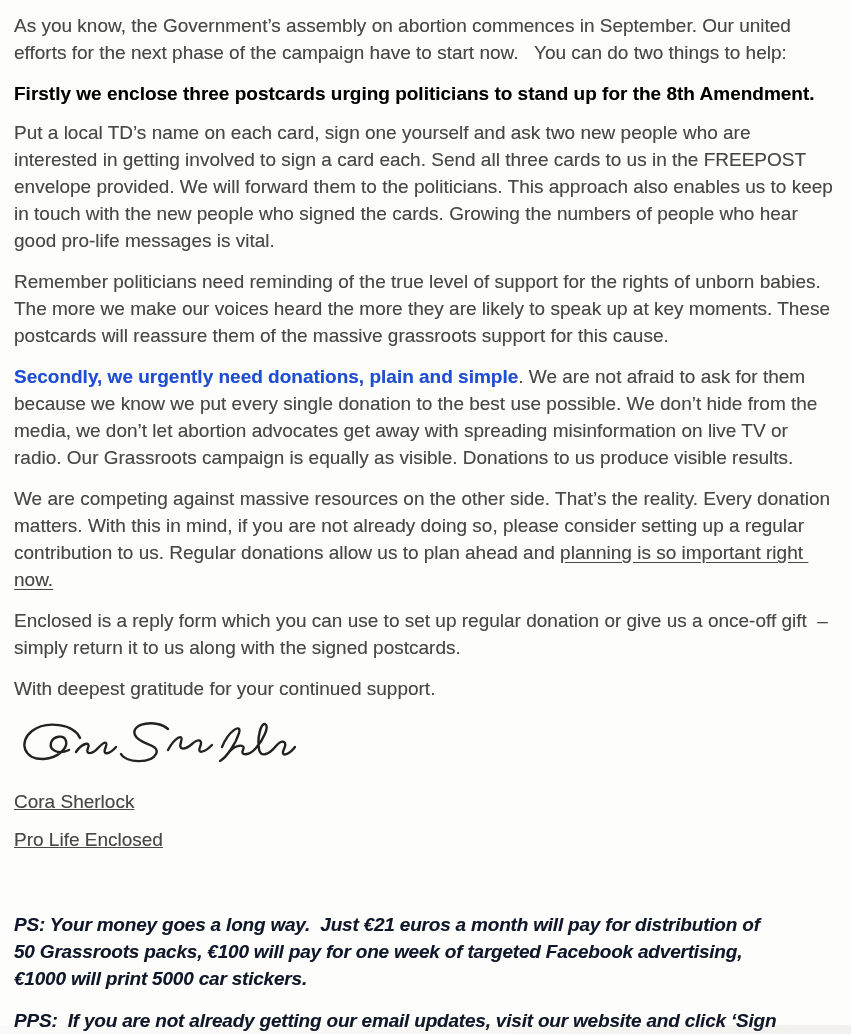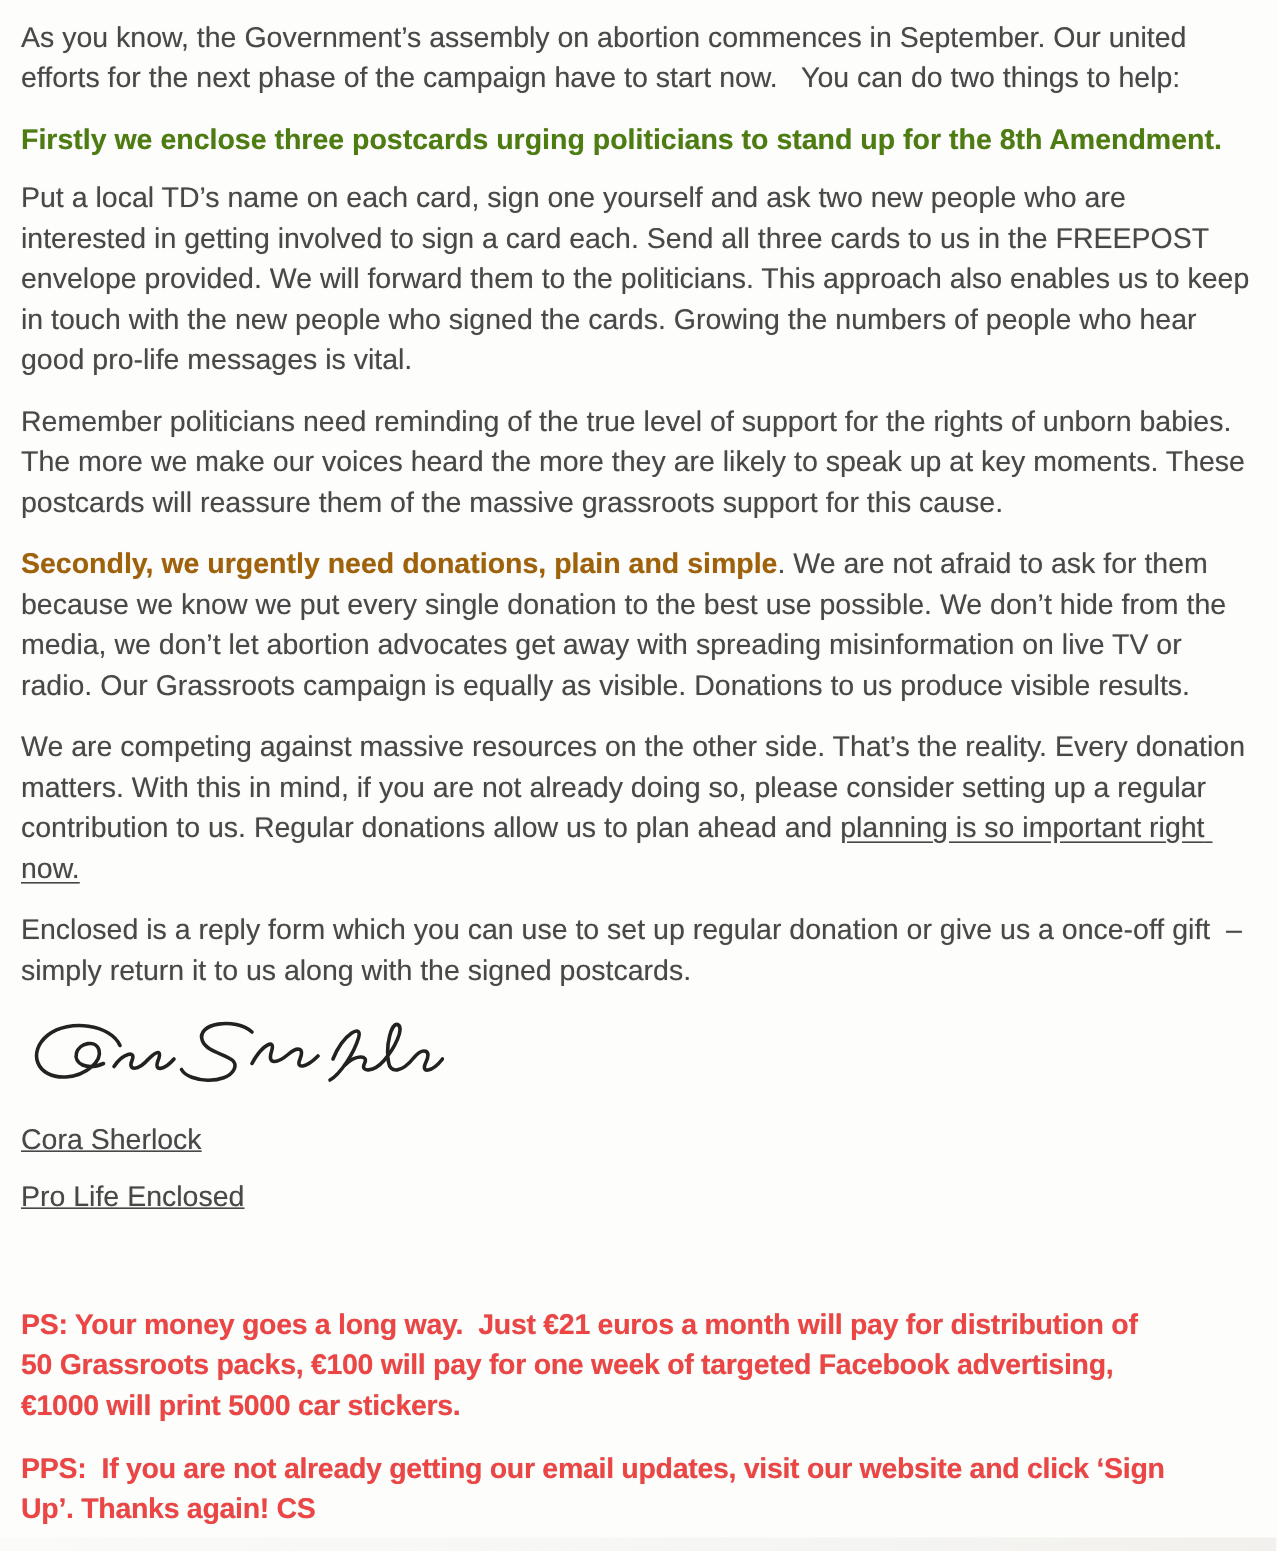--- a/index.html
+++ b/index.html
@@ -22,48 +22,49 @@
     margin: 0 0 14px 0;
     font-size: 19px;
     line-height: 27px;
     max-width: 826px;
     white-space: pre-wrap;
     color: #484848;
     text-shadow: 0 0 0.6px rgba(70,70,70,0.45);
   }
   .bold {
     font-weight: bold;
-    color: #a16207;
+    color: #1d4ed8;
   }
   .heading {
     font-weight: bold;
-    color: #4d7c0f;
+    color: #000000;
     margin-bottom: 12px;
   }
   .underlined {
     text-decoration: underline;
     text-underline-offset: 3px;
   }
   .signature-block {
     margin: 14px 0 6px 2px;
     height: 66px;
   }
   .sig-line {
     margin-bottom: 11px;
     text-decoration: underline;
   }
   .ps-section {
     margin-top: 58px;
   }
   .ps-section p {
     font-weight: bold;
-    color: #ef4444;
+    color: #0f172a;
     max-width: 770px;
     letter-spacing: -0.2px;
     margin-bottom: 15px;
+    font-style: italic;
   }
   .scan-strip {
     position: absolute;
     left: 0;
     bottom: 0;
     width: 851px;
     height: 9px;
     background: linear-gradient(to right, rgba(120,115,105,0.02) 0%, rgba(120,115,105,0.05) 55%, rgba(140,130,115,0.10) 100%);
   }
 </style>
@@ -79,20 +80,21 @@
   <p>Put a local TD’s name on each card, sign one yourself and ask two new people who are interested in getting involved to sign a card each. Send all three cards to us in the FREEPOST envelope provided. We will forward them to the politicians. This approach also enables us to keep in touch with the new people who signed the cards. Growing the numbers of people who hear good pro-life messages is vital.</p>
 
   <p>Remember politicians need reminding of the true level of support for the rights of unborn babies. The more we make our voices heard the more they are likely to speak up at key moments. These postcards will reassure them of the massive grassroots support for this cause.</p>
 
   <p><span class="bold">Secondly, we urgently need donations, plain and simple</span><span>. We are not afraid to ask for them because we know we put every single donation to the best use possible. We don’t hide from the media, we don’t let abortion advocates get away with spreading misinformation on live TV or radio. Our Grassroots campaign is equally as visible. Donations to us produce visible results.</span></p>
 
   <p><span>We are competing against massive resources on the other side. That’s the reality. Every donation matters. With this in mind, if you are not already doing so, please consider setting up a regular contribution to us. Regular donations allow us to plan ahead and </span><span class="underlined">planning is so important right now.</span></p>
 
   <p>Enclosed is a reply form which you can use to set up regular donation or give us a once-off gift  – simply return it to us along with the signed postcards.</p>
 
+  <p>With deepest gratitude for your continued support.</p>
 
   <div class="signature-block">
     <svg width="280" height="66" viewBox="0 0 280 66">
       <g fill="none" stroke="#22221f" stroke-width="2.4" stroke-linecap="round" stroke-linejoin="round">
         <path d="M64 22 C58 8 30 4 16 15 C2 26 8 44 28 43 C42 42 52 32 50 25 C48 18 37 20 35 27 C33 34 42 39 53 34"></path>
         <path d="M60 36 C66 27 75 25 72 32 C69 39 76 39 83 31 C90 24 92 26 89 33 C87 39 93 39 100 31"></path>
         <path d="M152 13 C141 3 114 7 119 19 C123 29 145 28 140 38 C135 48 110 47 105 38"></path>
         <path d="M152 34 C159 21 168 17 165 26 C162 35 169 34 176 28 C183 22 187 24 184 31 C181 38 188 37 196 29"></path>
         <path d="M206 31 C213 14 226 7 223 17 C220 27 211 41 204 45"></path>
         <path d="M214 35 C221 28 230 28 227 34 C224 40 233 40 240 32 C247 24 254 10 249 8 C245 7 241 21 243 33 C244 41 252 40 260 30 C266 23 272 25 268 33 C264 41 272 40 279 31"></path>

